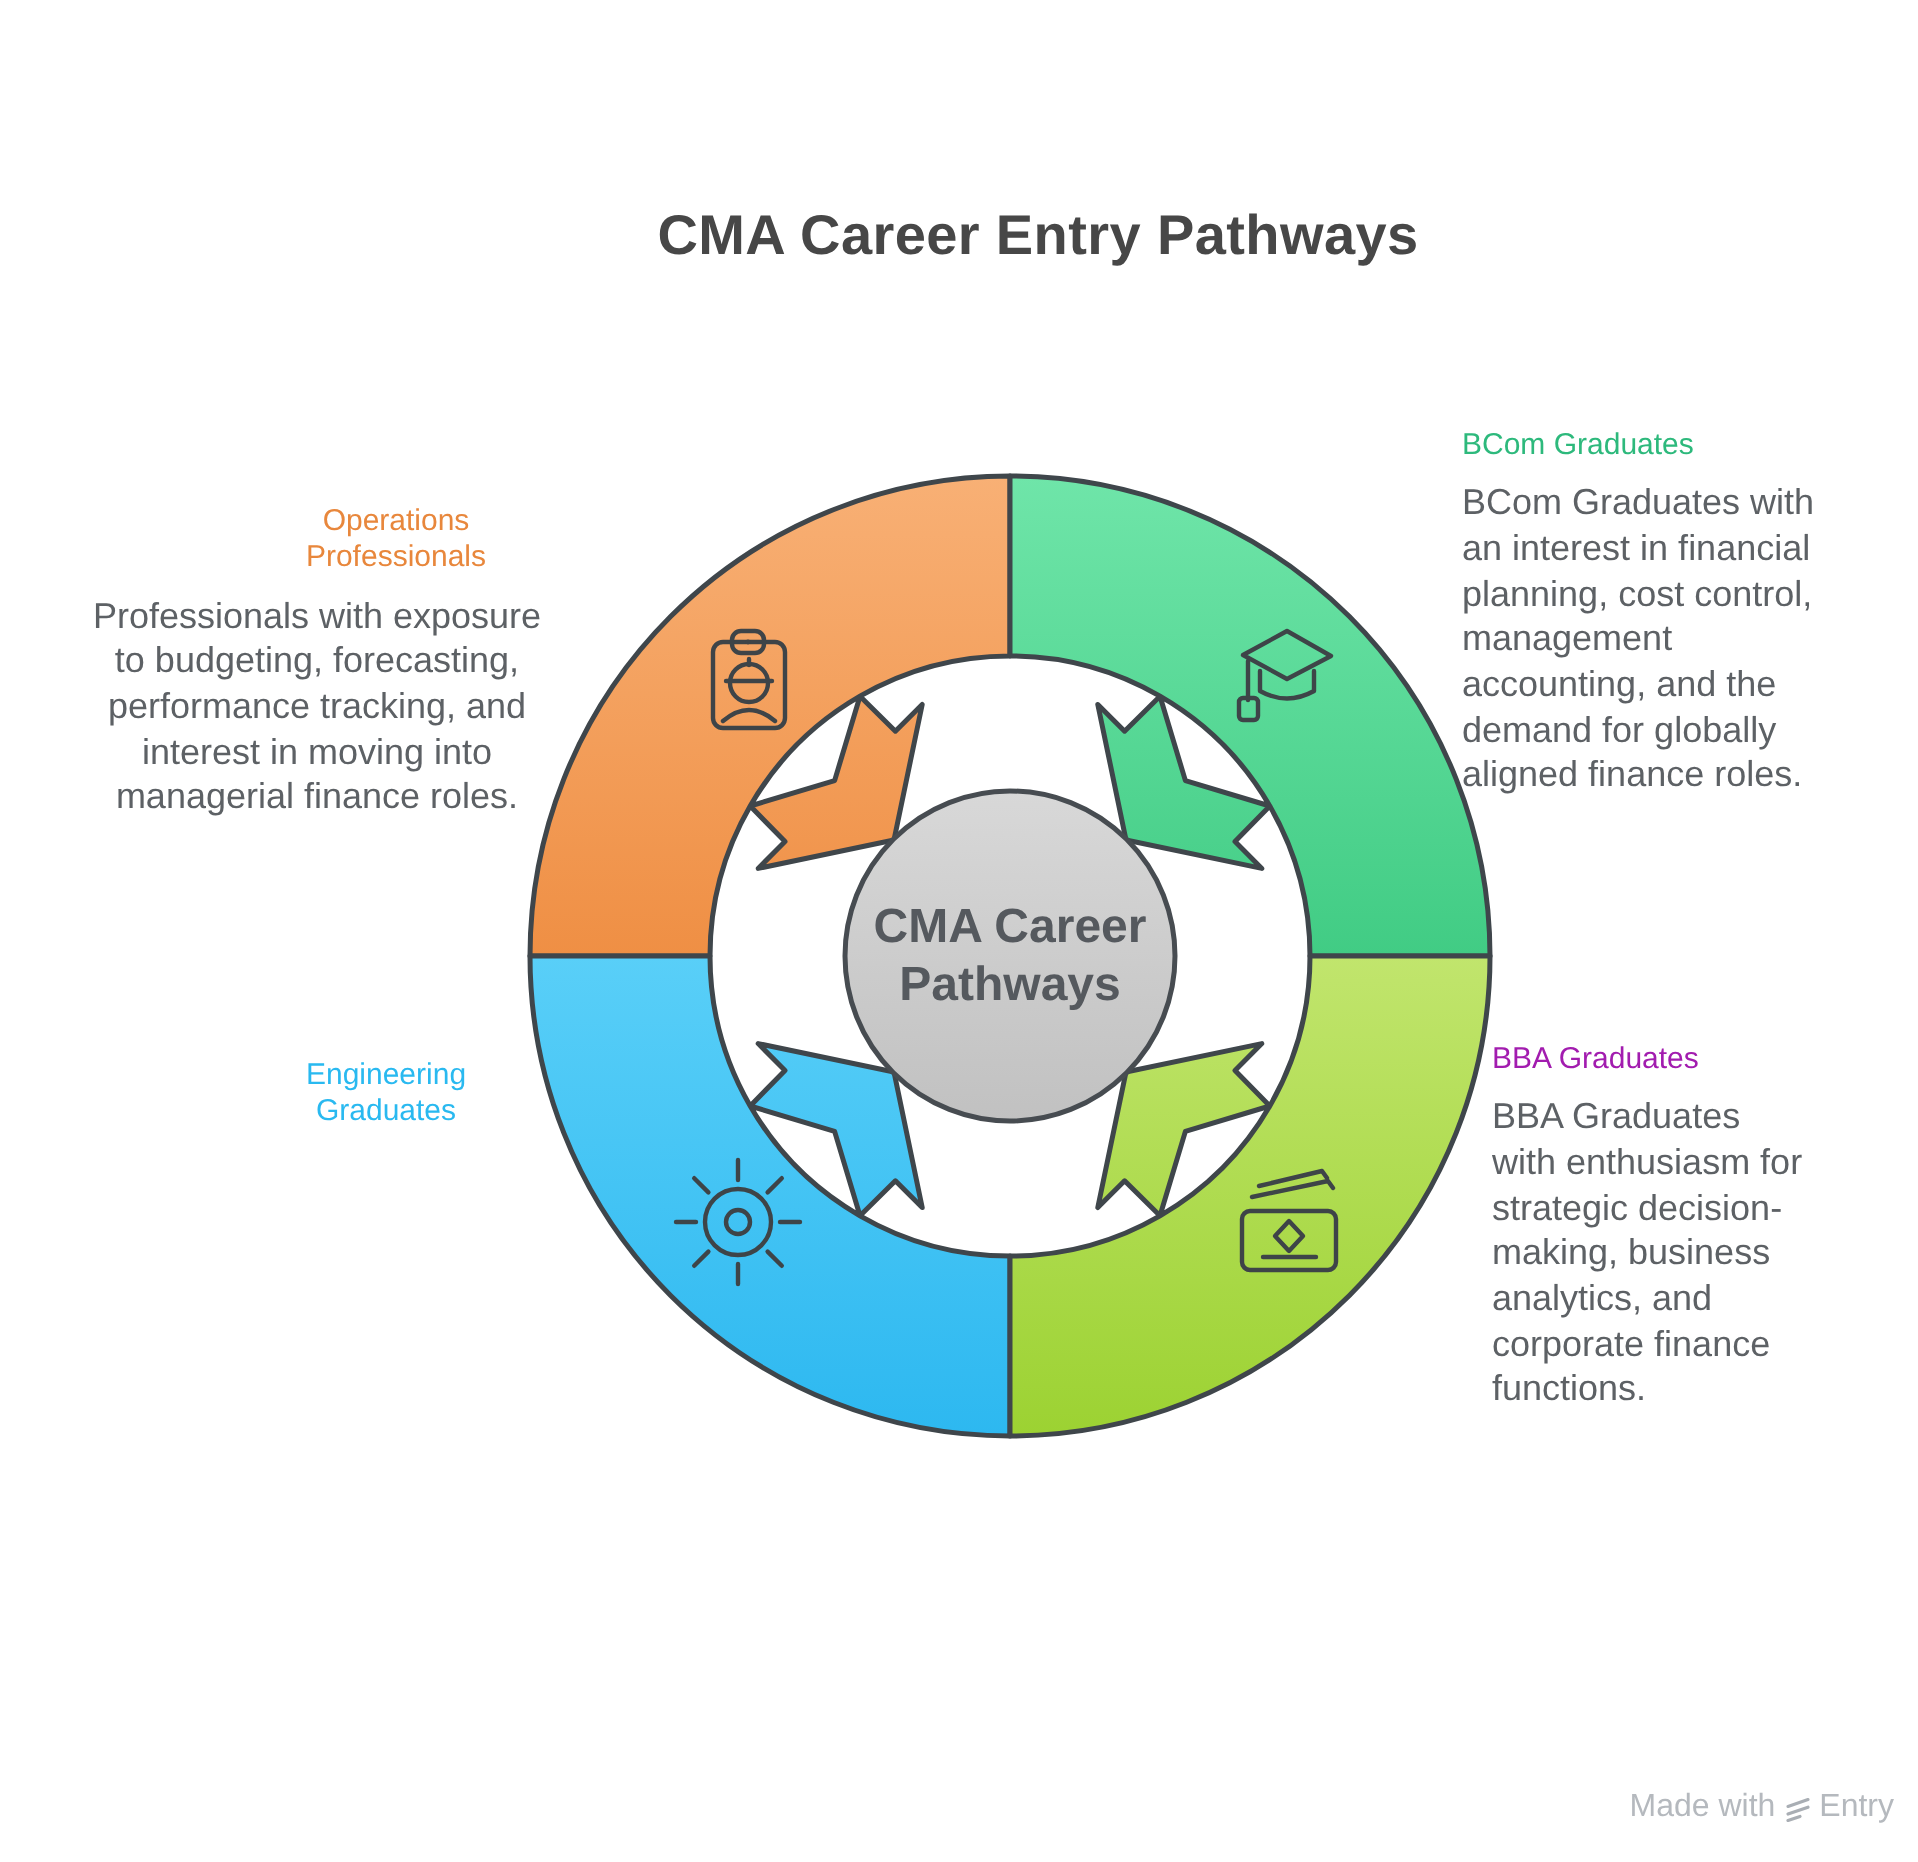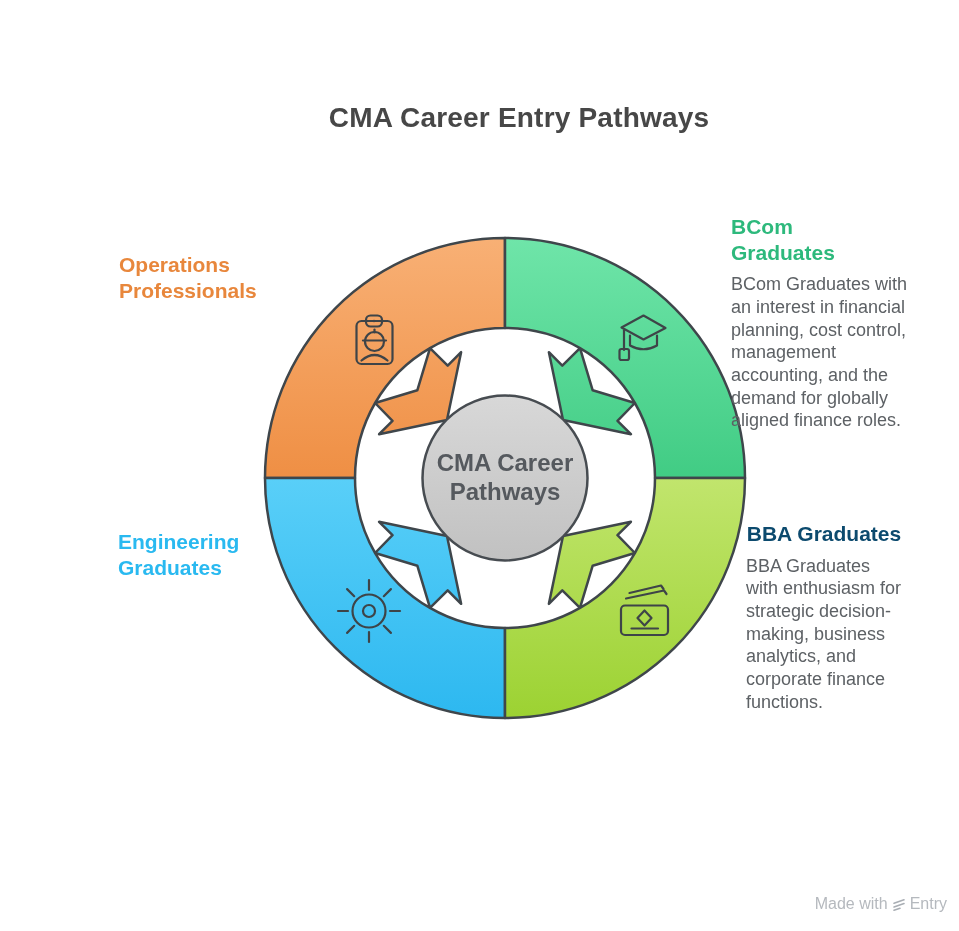--- a/index.html
+++ b/index.html
@@ -16,37 +16,37 @@
     position:absolute;top:102px;left:63px;right:0;
     text-align:center;
     font-size:28px;font-weight:bold;color:#474747;
     letter-spacing:.2px;
     margin:0;
   }
   .diagram-svg{position:absolute;left:0;top:0;}
   .seg-block{position:absolute;}
   .seg-heading{
     display:block;
-    font-size:21px;font-weight:bold;line-height:1.22;
+    font-size:15px;font-weight:normal;line-height:1.22;
     margin:0 0 8px 0;
   }
   .seg-body{
     font-size:18px;line-height:1.26;color:#5d6165;
     margin:0;
   }
-  .align-right{text-align:left;}
+  .align-right{text-align:center;}
   .align-left{text-align:left;}
   .op-block{left:40px;top:252px;width:237px;}
   .op-block .seg-heading{width:158px;margin-left:auto;color:#e8873c;}
   .bcom-block{left:731px;top:214px;width:196px;}
   .bcom-block .seg-heading{width:120px;color:#2db97c;}
   .eng-block{left:36px;top:529px;width:252px;}
   .eng-block .seg-heading{width:150px;margin-left:auto;margin-right:20px;color:#29b9f0;}
   .bba-block{left:746px;top:521px;width:156px;}
-  .bba-block .seg-heading{white-space:nowrap;color:#0c4a6e;text-align:center;}
+  .bba-block .seg-heading{white-space:nowrap;color:#a21caf;}
   .footer{
     position:absolute;right:28px;bottom:18px;
     font-size:16px;color:#b5b9be;
     display:flex;align-items:center;gap:4px;
   }
   .footer .napkin-glyph{display:inline-block;width:14px;height:13px;}
   .center-label{
     font-size:24px;font-weight:bold;fill:#55595e;
     font-family:"Liberation Sans", sans-serif;
   }
@@ -140,20 +140,21 @@
       <path d="M629.5,593 L661,585.5 L663.5,589"></path>
     </g>
 
     <circle cx="505" cy="478" r="82.5" fill="url(#gradCenter)" stroke="#474c51" stroke-width="2.5"></circle>
     <text class="center-label" x="505" y="471" text-anchor="middle">CMA Career</text>
     <text class="center-label" x="505" y="500" text-anchor="middle">Pathways</text>
   </svg>
 
   <div class="seg-block op-block align-right">
     <span class="seg-heading align-right">Operations Professionals</span>
+    <p class="seg-body">Professionals with  exposure to budgeting, forecasting, performance tracking, and interest in moving into managerial finance roles.</p>
   </div>
 
   <div class="seg-block bcom-block align-left">
     <span class="seg-heading">BCom Graduates</span>
     <p class="seg-body">BCom Graduates with an interest in financial planning, cost control, management accounting, and the demand for globally aligned finance roles.</p>
   </div>
 
   <div class="seg-block eng-block align-right">
     <span class="seg-heading align-right">Engineering Graduates</span>
   </div>

